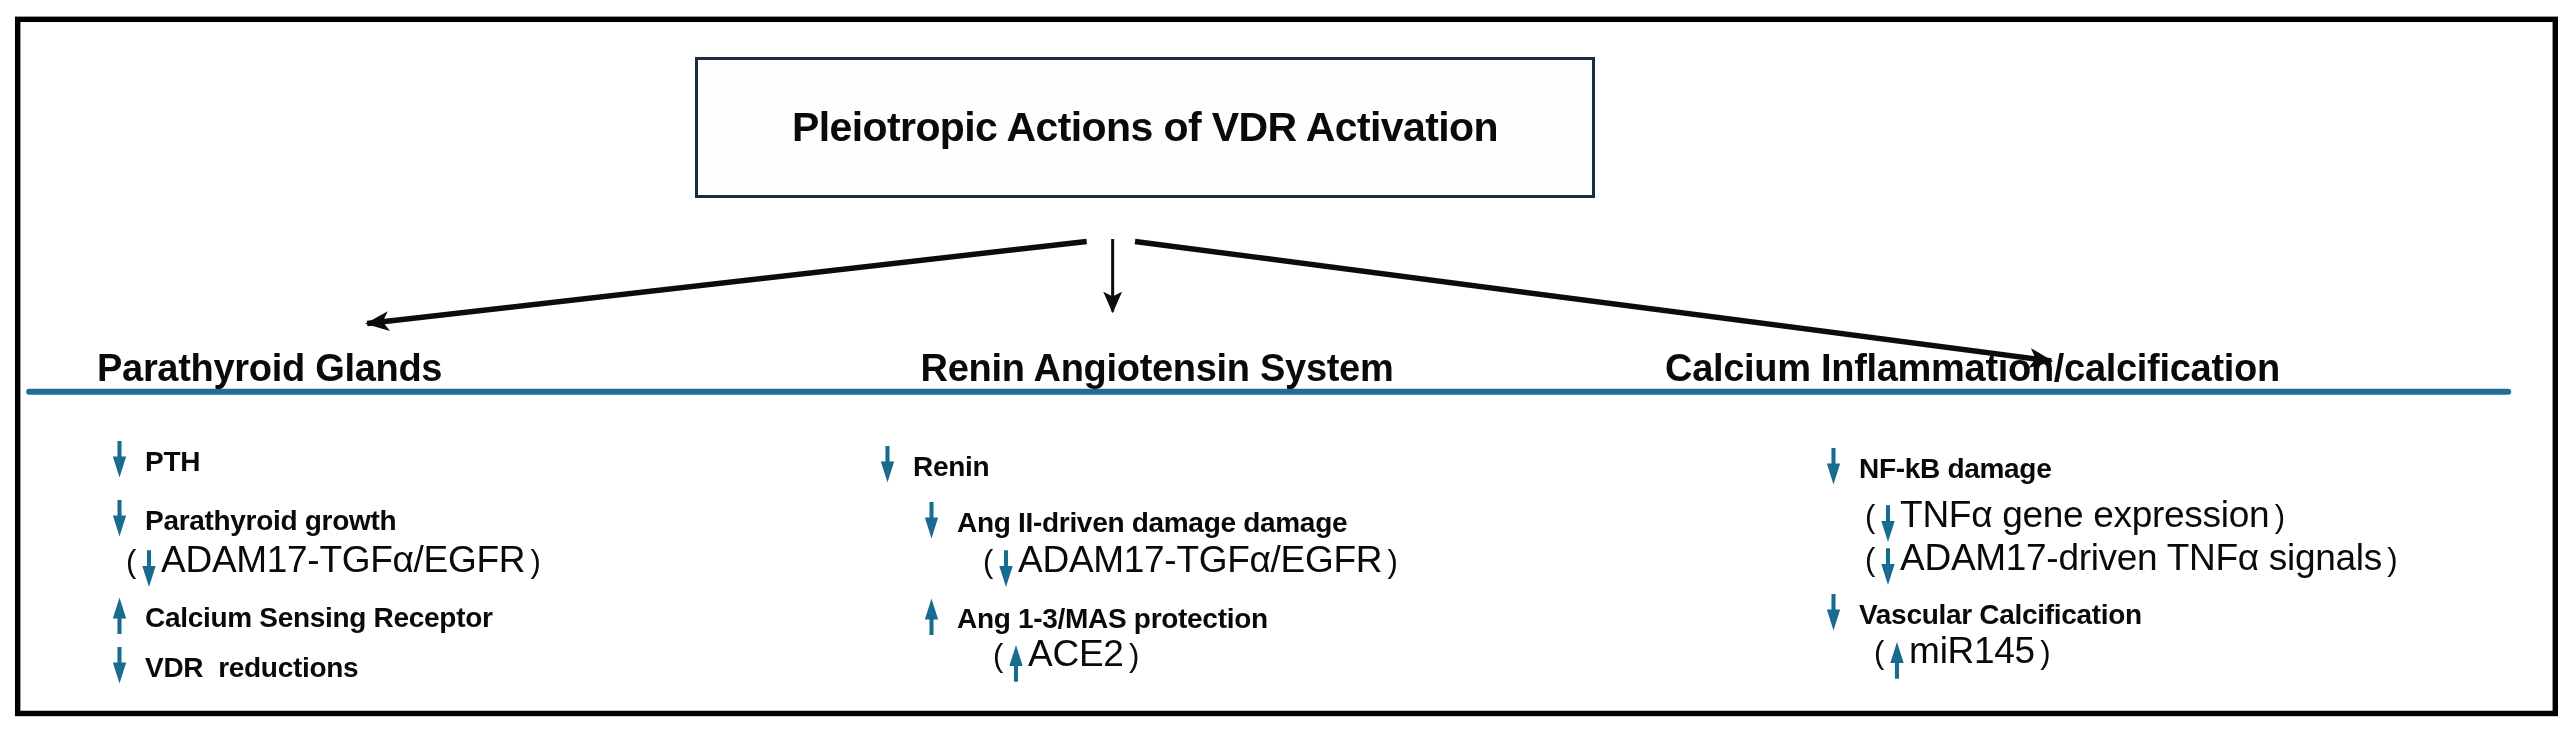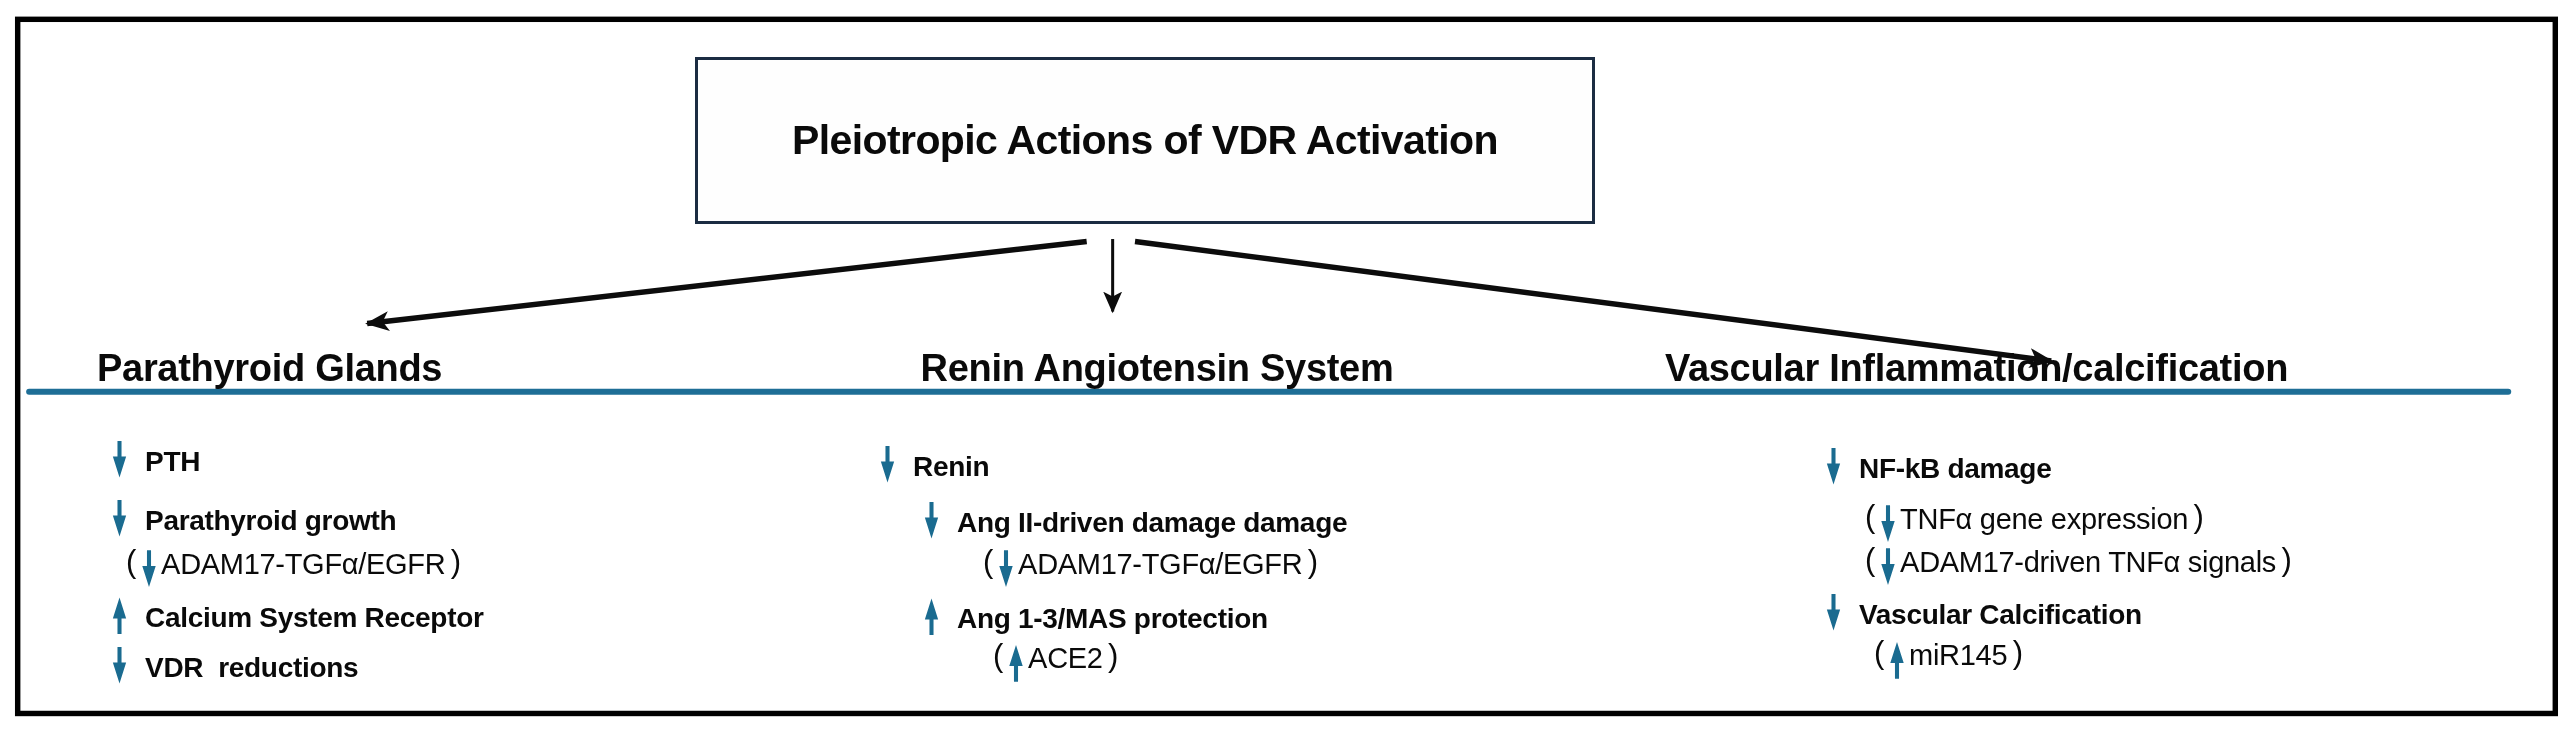--- a/index.html
+++ b/index.html
@@ -12,21 +12,21 @@
   html,body{margin:0;padding:0;background:#ffffff;}
   .canvas{
     position:relative;
     width:2576px;height:734px;
     background:#ffffff;
     font-family:"Liberation Sans", sans-serif;
     overflow:hidden;
   }
   .overlay{position:absolute;left:0;top:0;width:2576px;height:734px;}
   .title-box{
-    position:absolute;left:695px;top:57px;width:900px;height:167px;
+    position:absolute;left:695px;top:57px;width:900px;height:141px;
     border:3.6px solid var(--box-border);
     background:#fefefe;
     display:flex;align-items:center;justify-content:center;
     box-sizing:border-box;
   }
   .title-box .title{
     font-size:41px;font-weight:bold;color:var(--ink);
     letter-spacing:-0.6px;white-space:pre;
   }
   .heading{
@@ -38,21 +38,21 @@
   .h1{left:1157px;transform:translateX(-50%);}
   .h2{left:1665px;}
   .item{
     position:absolute;display:flex;align-items:flex-end;
     height:39px;white-space:pre;color:var(--ink);
   }
   .item .lbl{font-size:28px;letter-spacing:-0.3px;white-space:pre;}
   .item .lbl.b{font-weight:bold;}
   .item.main{gap:18px;}
   .item.sub{gap:5.4px;}
-  .item.sub .lbl{font-size:29px;}
+  .item.sub .lbl{font-size:37px;}
   .paren{font-size:31px;font-weight:400;transform:translateY(-1.2px);}
   .tarrow{width:15px;height:37px;flex:0 0 auto;fill:var(--accent);}
   .tarrow.up{transform:rotate(180deg);}
   .item.sub .tarrow{width:14px;height:41px;transform:translateY(8.5px);}
   .item.sub .tarrow.up{transform:translateY(8.5px) rotate(180deg);}
 </style>
 </head>
 <body>
 
 <div class="canvas">
@@ -72,21 +72,21 @@
     <line x1="1843" y1="396" x2="1843" y2="516" stroke="#0c0c0c" stroke-width="5" marker-end="url(#ahThin)"></line>
     <line x1="1880" y1="400" x2="3398" y2="598" stroke="#0c0c0c" stroke-width="9" marker-end="url(#ahBig)"></line>
   </svg>
 
   <div class="title-box">
     <span class="title">Pleiotropic Actions of VDR Activation</span>
   </div>
 
   <div class="heading h1">Renin Angiotensin System</div>
   <div class="heading h0">Parathyroid Glands</div>
-  <div class="heading h2">Vascular Inflammation/calcification</div>
+  <div class="heading h2">Calcium Inflammation/calcification</div>
 
   <div class="item main" style="left:112px;top:439px">
     <svg class="tarrow" viewBox="0 0 24 64">
         <path d="M8.5 0 H15.5 V27 H23.5 L12 63 L0.5 27 H8.5 Z"></path>
       </svg>
     <span class="lbl b">PTH</span>
   </div>
   <div class="item main" style="left:112px;top:498px">
     <svg class="tarrow" viewBox="0 0 24 64">
         <path d="M8.5 0 H15.5 V27 H23.5 L12 63 L0.5 27 H8.5 Z"></path>
@@ -98,21 +98,21 @@
     <svg class="tarrow" viewBox="0 0 24 64">
         <path d="M8.5 0 H15.5 V27 H23.5 L12 63 L0.5 27 H8.5 Z"></path>
       </svg>
     <span class="lbl">ADAM17-TGFα/EGFR</span>
     <span class="paren">)</span>
   </div>
   <div class="item main" style="left:112px;top:595px">
     <svg class="tarrow up" viewBox="0 0 24 64">
         <path d="M8.5 0 H15.5 V27 H23.5 L12 63 L0.5 27 H8.5 Z"></path>
       </svg>
-    <span class="lbl b">Calcium System Receptor</span>
+    <span class="lbl b">Calcium Sensing Receptor</span>
   </div>
   <div class="item main" style="left:112px;top:645px">
     <svg class="tarrow" viewBox="0 0 24 64">
         <path d="M8.5 0 H15.5 V27 H23.5 L12 63 L0.5 27 H8.5 Z"></path>
       </svg>
     <span class="lbl b">VDR  reductions</span>
   </div>
 
   <div class="item main" style="left:880px;top:444px">
     <svg class="tarrow" viewBox="0 0 24 64">

